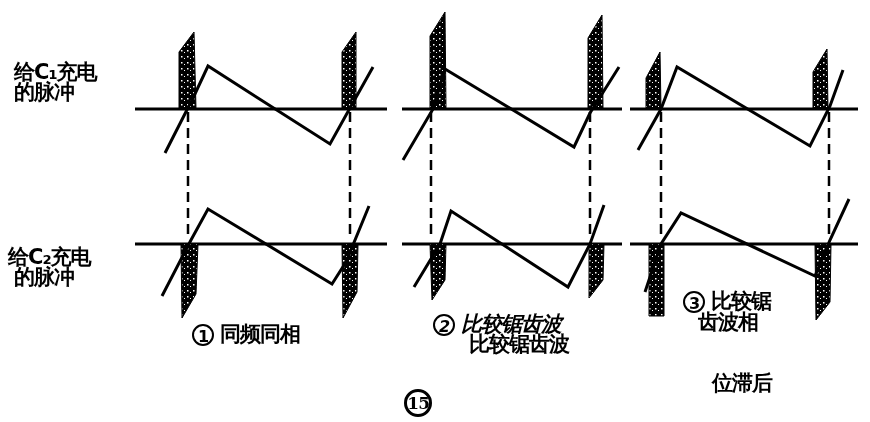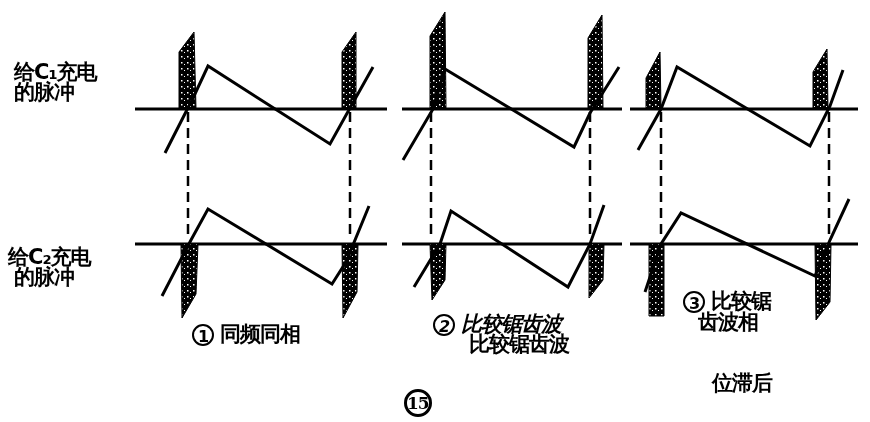--- a/index.html
+++ b/index.html
@@ -8,21 +8,21 @@
   #fig { position: absolute; left: 0; top: 0; }
   .lbl { position: absolute; font-size: 21px; line-height: 21px; font-weight: bold;
          letter-spacing: -1px; white-space: nowrap; }
   .cap { position: absolute; font-size: 21px; line-height: 20px; font-weight: bold;
          letter-spacing: -1px; white-space: nowrap; }
   .circ { display: inline-block; width: 22px; height: 22px; border: 2px solid #000;
           border-radius: 50%; text-align: center; line-height: 22px; font-size: 16px;
           margin-right: 6px; box-sizing: border-box; vertical-align: middle; }
   .fignum { position: absolute; left: 404px; top: 389px; width: 28px; height: 28px;
             border: 3px solid #000; border-radius: 50%; box-sizing: border-box;
-            text-align: left; line-height: 22px; font-size: 17px; font-weight: bold;
+            text-align: right; line-height: 22px; font-size: 17px; font-weight: bold;
             font-family: "DejaVu Serif", serif; letter-spacing: -1px; }
 </style>
 </head>
 <body>
 
 <svg id="fig" width="870" height="422" viewBox="0 0 870 422">
   <defs>
     <pattern id="speckle" width="6" height="6" patternUnits="userSpaceOnUse">
       <rect width="6" height="6" fill="#000"></rect>
       <rect x="1" y="2" width="1.5" height="1.5" fill="#fff"></rect>

